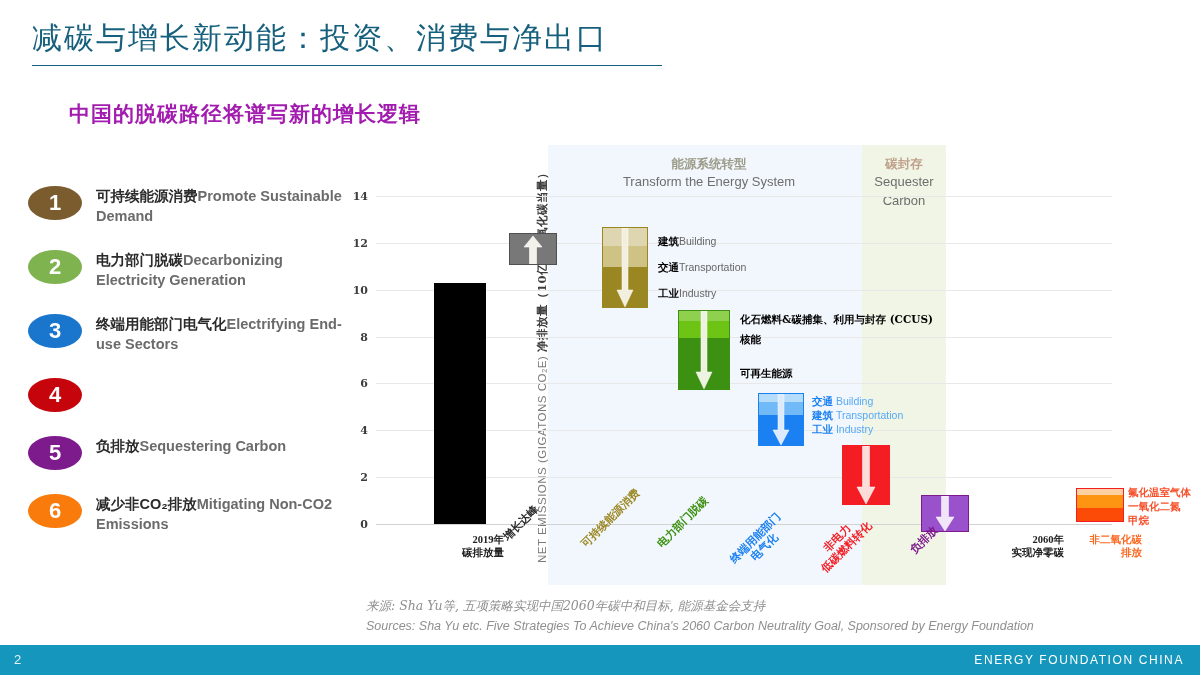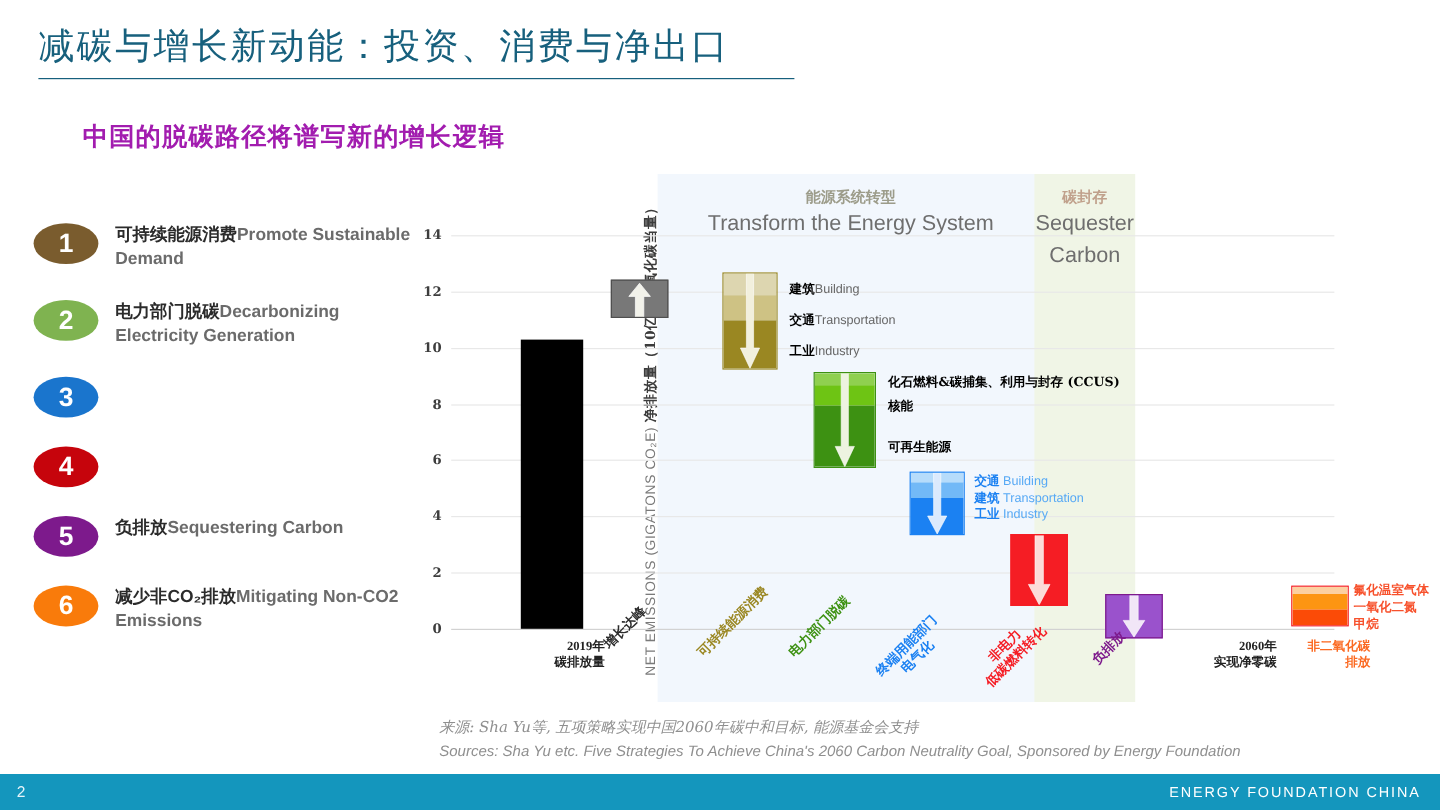--- a/index.html
+++ b/index.html
@@ -44,21 +44,21 @@
   #chart{position:absolute;left:336px;top:145px;width:796px;height:440px;}
   .panel{position:absolute;top:0;bottom:0;}
   #panel-energy{left:212px;width:322px;background:#f2f7fd;}
   #panel-seq{left:526px;width:84px;background:#f0f5e6;}
   #panel-nonco2{left:684px;width:92px;background:#f7f2f7;}
   .panel-head{
     position:absolute;left:0;right:0;top:10px;text-align:center;
     line-height:1.45;font-size:12px;
   }
   .panel-head .ph-cn{font-family:"DejaVu Serif","Liberation Serif",serif;font-weight:bold;font-size:12.5px;}
-  .panel-head .ph-en{color:#6e6e6e;font-size:18px;}
+  .panel-head .ph-en{color:#6e6e6e;font-size:13px;}
   #panel-energy .ph-cn{color:#9c9c8a;}
   #panel-seq .ph-cn{color:#c0a18c;}
   #panel-nonco2 .ph-cn{color:#c9a7b5;}
 
   
   #plot{position:absolute;left:40px;top:0;right:20px;bottom:0;}
   .gridline{position:absolute;left:0;right:0;height:1px;background:#e8e8e8;}
   .ytick{
     position:absolute;right:100%;margin-right:8px;transform:translateY(-50%);
     font-family:"DejaVu Serif","Liberation Serif",serif;
@@ -126,20 +126,23 @@
 
     <div class="step">
       <div class="bullet" style="background:#7fb350">2</div>
       <div class="step-text">
         <span class="cn">电力部门脱碳</span><span class="en">Decarbonizing Electricity Generation</span>
       </div>
     </div>
 
     <div class="step">
       <div class="bullet" style="background:#1a75cd">3</div>
+      <div class="step-text">
+        <span class="cn">终端用能部门电气化</span><span class="en">Electrifying End-use Sectors</span>
+      </div>
     </div>
 
     <div class="step">
       <div class="bullet" style="background:#c6040c">4</div>
     </div>
 
     <div class="step">
       <div class="bullet" style="background:#7d1a8c">5</div>
       <div class="step-text">
         <span class="cn">负排放</span><span class="en">Sequestering Carbon</span>

